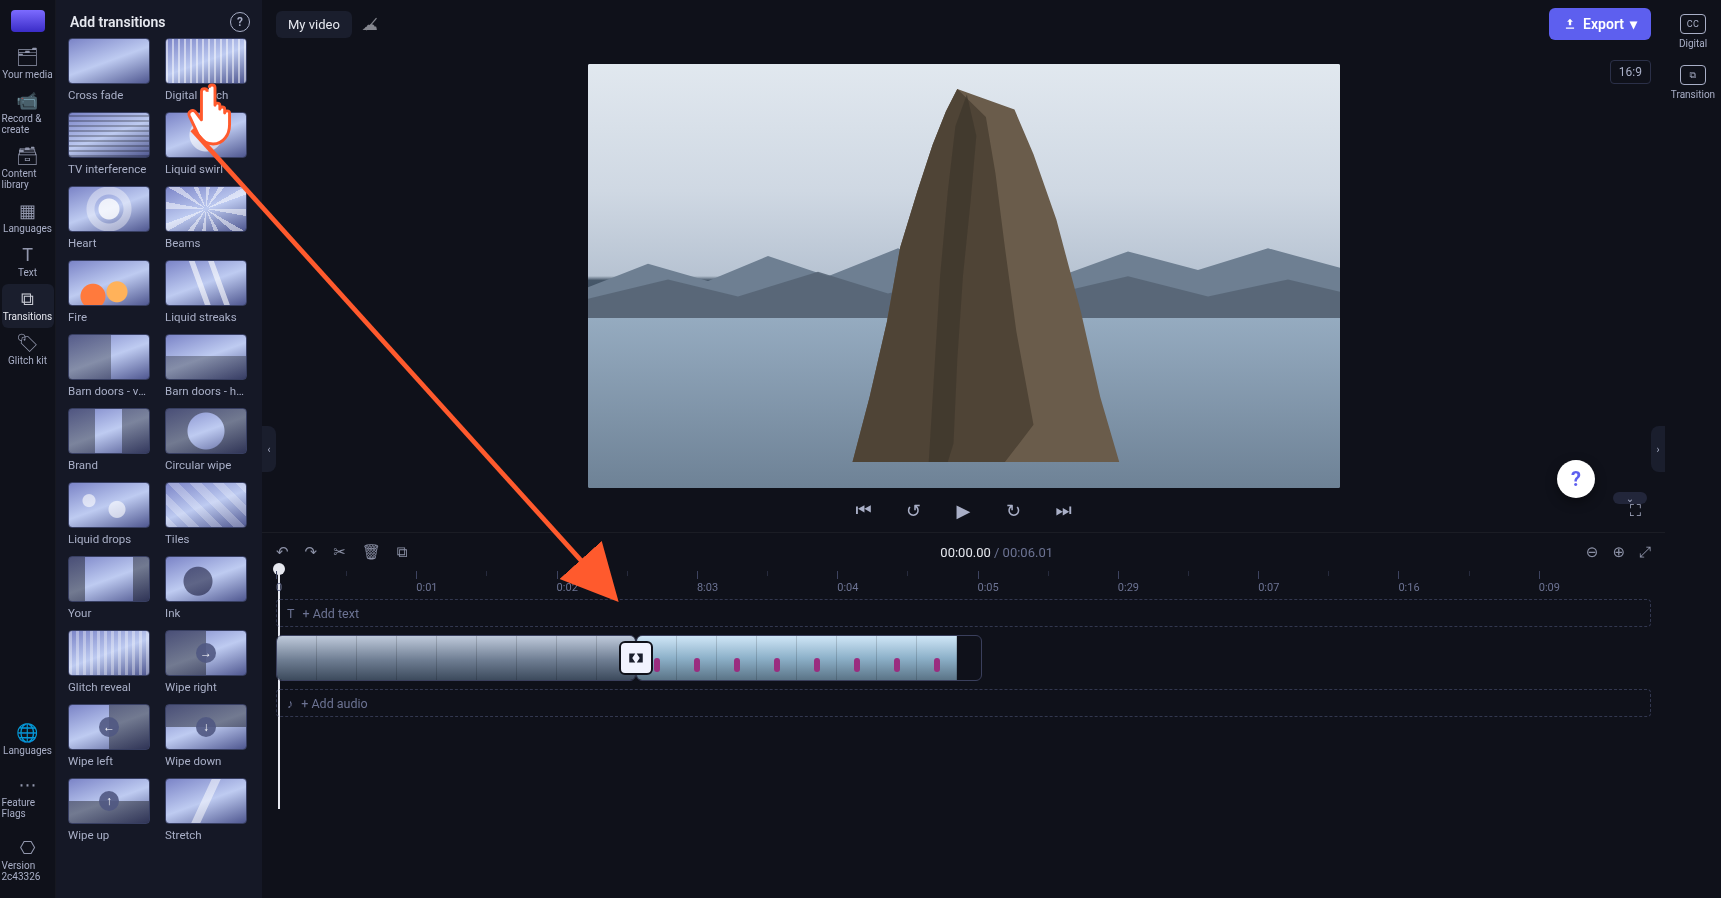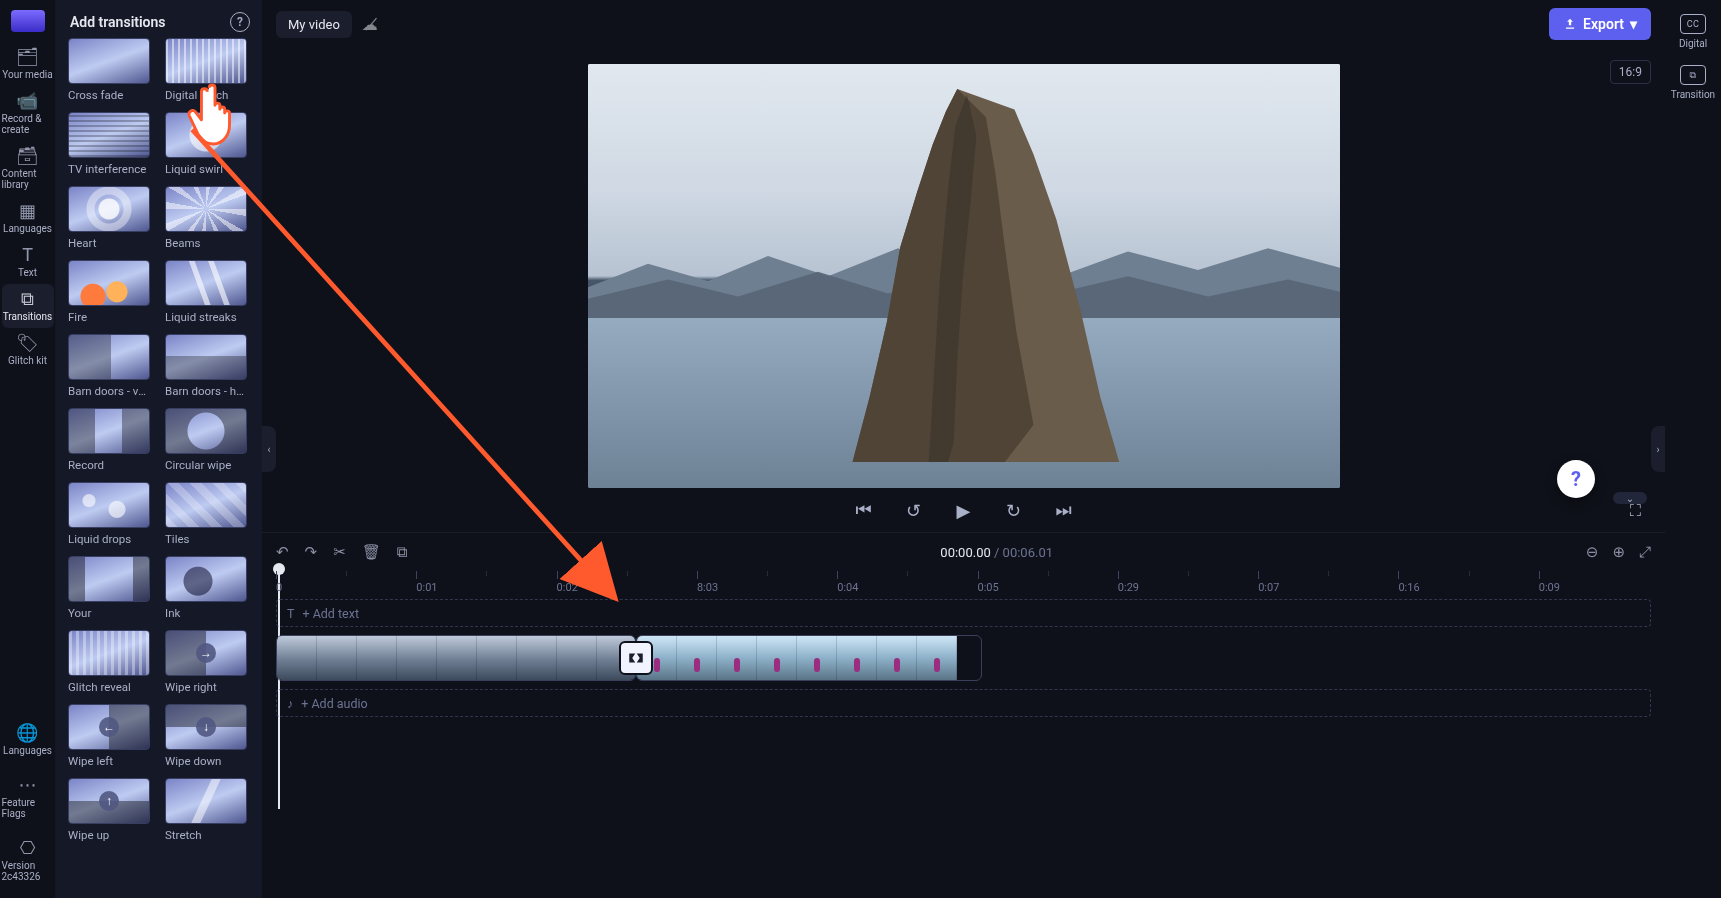--- a/index.html
+++ b/index.html
@@ -238,21 +238,21 @@
           <div class="trn">
             <div class="thumb">
               <div class="accent" style="background:linear-gradient(0deg,rgba(0,0,0,.3) 48% 52%,transparent 0);"></div>
             </div>
             <span class="trn-label">Barn doors - h…</span>
           </div>
           <div class="trn">
             <div class="thumb">
               <div class="accent" style="background:linear-gradient(90deg,rgba(0,0,0,.35) 0 33%,transparent 33% 66%,rgba(0,0,0,.35) 66%);"></div>
             </div>
-            <span class="trn-label">Record</span>
+            <span class="trn-label">Brand</span>
           </div>
           <div class="trn">
             <div class="thumb">
               <div class="accent" style="background:radial-gradient(circle at 50% 50%,transparent 0 18px,rgba(0,0,0,.4) 19px);"></div>
             </div>
             <span class="trn-label">Circular wipe</span>
           </div>
           <div class="trn">
             <div class="thumb">
               <div class="accent" style="background:radial-gradient(circle at 25% 40%,rgba(255,255,255,.6) 0 6px,transparent 7px),radial-gradient(circle at 60% 60%,rgba(255,255,255,.6) 0 8px,transparent 9px);"></div>

